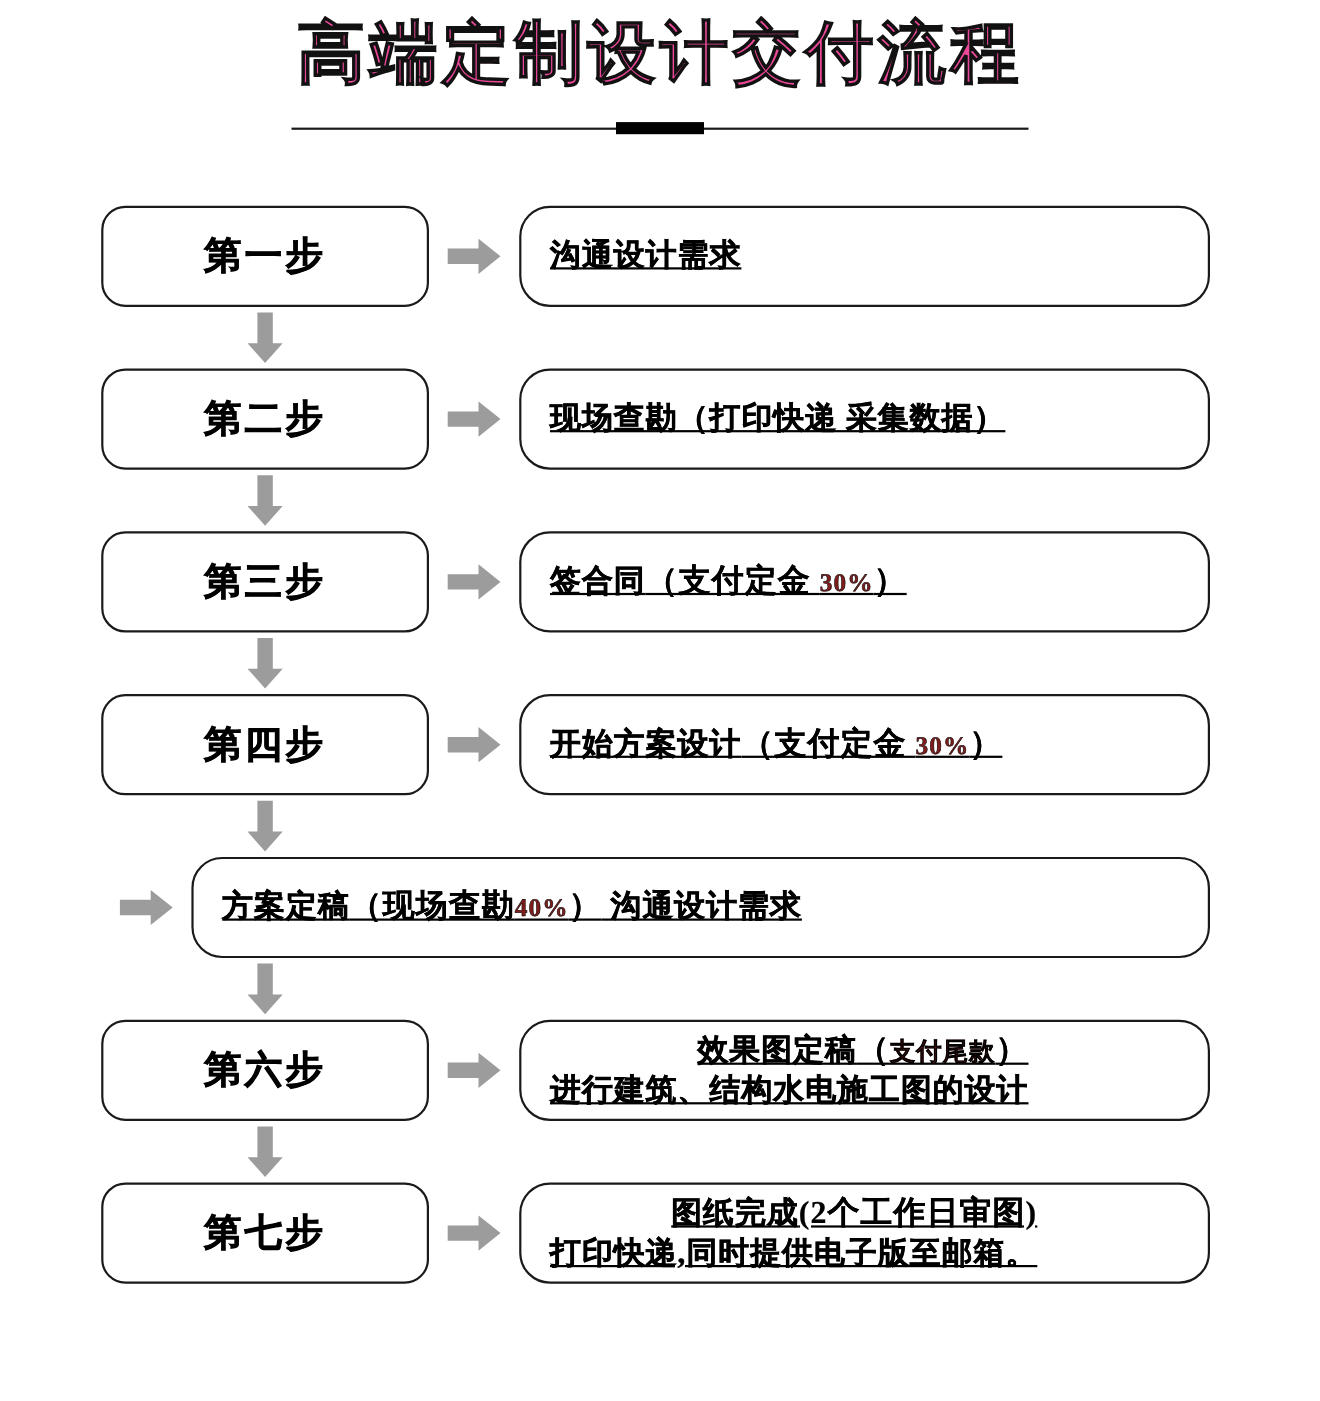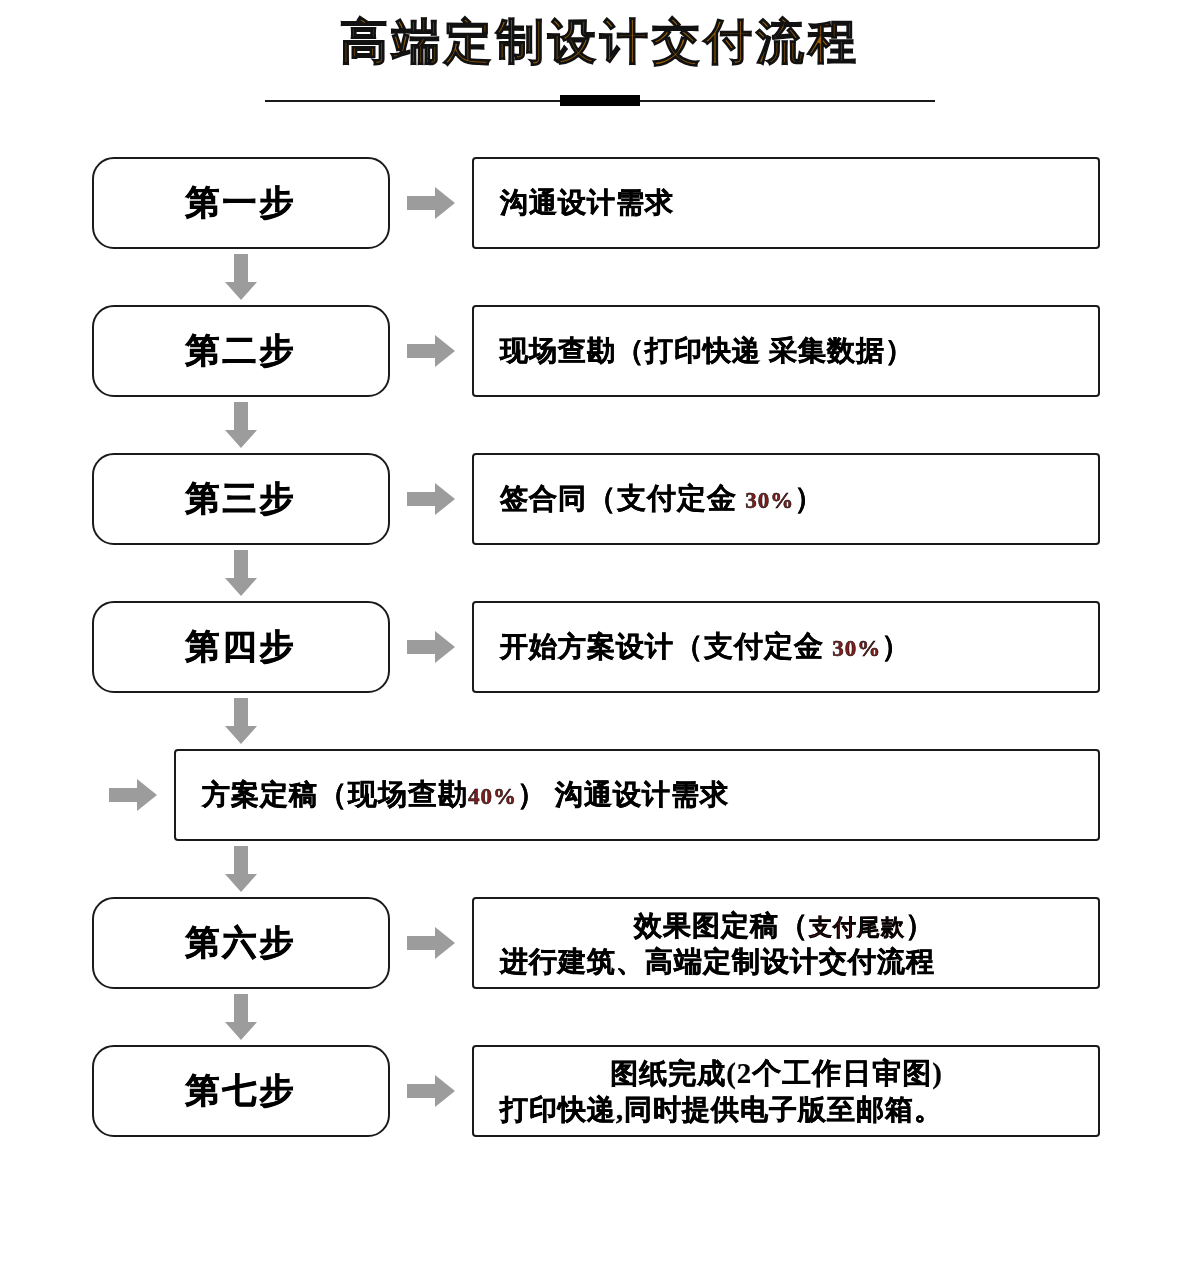--- a/index.html
+++ b/index.html
@@ -18,24 +18,24 @@
 
   
   .title-wrap {
     width: 100%;
     text-align: center;
     padding-top: 14px;
   }
   .main-title {
     font-family: "Liberation Serif", "DejaVu Serif", serif;
     font-weight: bold;
-    font-size: 48px;
+    font-size: 62px;
     letter-spacing: 4px;
     line-height: 1.15;
-    color: #a16207;
+    color: #ec4899;
     margin: 0;
     -webkit-text-stroke: 1.2px #111111;
   }
 
   
   .divider {
     position: relative;
     width: 670px;
     margin: 26px auto 0 auto;
     height: 12px;
@@ -53,21 +53,21 @@
     left: 50%;
     transform: translateX(-50%);
     top: 0;
     width: 80px;
     height: 11px;
     background: #000000;
   }
 
   
   .flow {
-    margin: 50px 0 0 0;
+    margin: 64px 0 0 0;
     padding: 0 0 0 0;
     position: relative;
   }
   .row {
     display: flex;
     align-items: center;
     position: relative;
     padding-left: 92px;
   }
   .step-box {
@@ -96,26 +96,27 @@
     align-items: center;
     justify-content: center;
   }
   .h-arrow svg { display: block; }
 
   .detail-box {
     height: 92px;
     flex: 1 1 auto;
     margin-right: 100px;
     border: 2.5px solid #1a1a1a;
-    border-radius: 4px;
+    border-radius: 28px;
     display: flex;
     align-items: center;
     box-sizing: border-box;
     background: #ffffff;
     padding: 16px 26px;
+    text-decoration: underline;
   }
   .detail-text {
     font-size: 28px;
     font-weight: bold;
     letter-spacing: 1px;
     line-height: 1.30;
     -webkit-text-stroke: 0.5px #000;
   }
   .detail-text .sm {
     font-size: 29px;
@@ -266,21 +267,21 @@
         <span class="step-label">第六步</span>
       </div>
       <div class="h-arrow">
         <svg width="52" height="38" viewBox="0 0 52 38" aria-hidden="true">
           <path d="M2 12 L30 12 L30 3 L50 19 L30 35 L30 26 L2 26 Z" fill="#9c9c9c"></path>
         </svg>
       </div>
       <div class="detail-box">
         <div class="detail-text">
           <div><span>效果图定稿</span><span class="sm">（</span><span class="red-sm">支付尾款</span><span class="sm">）</span></div>
-          <div><span>进行建筑、高端定制设计交付流程</span></div>
+          <div><span>进行建筑、结构水电施工图的设计</span></div>
         </div>
       </div>
     </div>
     <div class="v-arrow">
       <div class="inner">
         <svg width="38" height="50" viewBox="0 0 38 50" aria-hidden="true">
           <path d="M12 2 L26 2 L26 30 L35 30 L19 48 L3 30 L12 30 Z" fill="#9c9c9c"></path>
         </svg>
       </div>
     </div>

